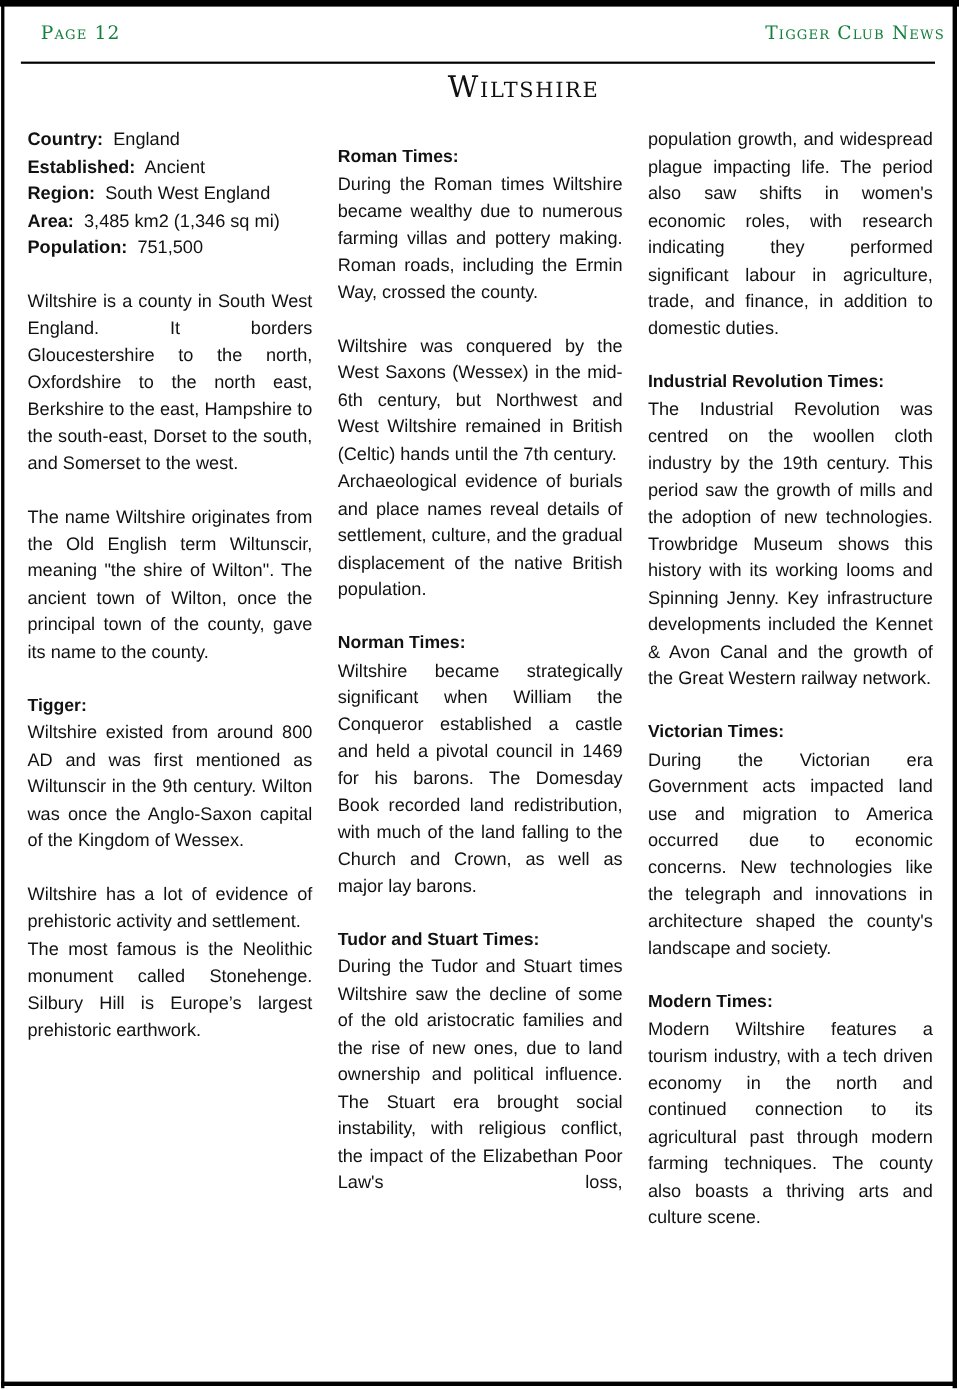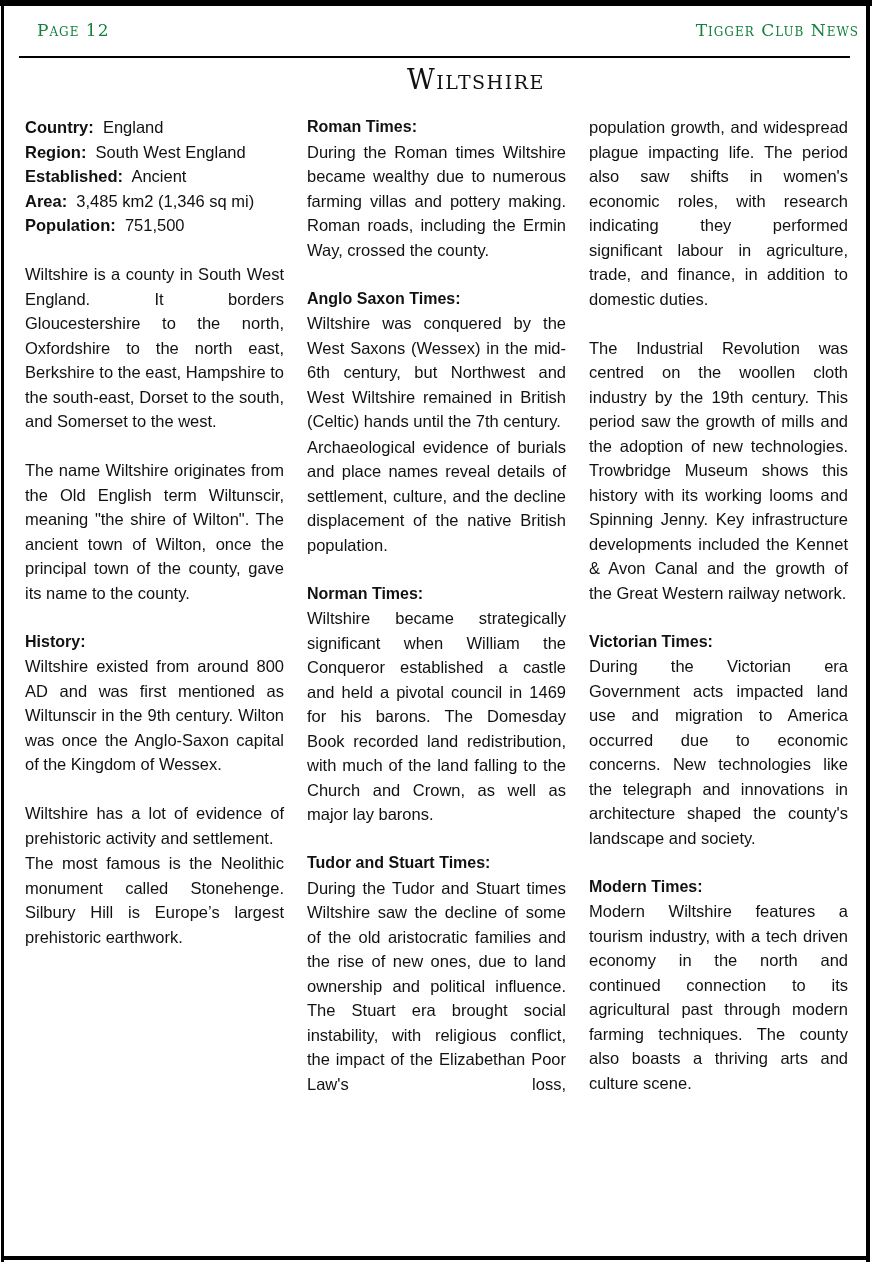--- a/index.html
+++ b/index.html
@@ -27,21 +27,21 @@
     font-variant: small-caps; font-size: 27px; letter-spacing: 1.5px; color: #111; padding-left: 40px;
   }
 
   .col {
     position: absolute; top: 115px; width: 259px;
     font-family: "Liberation Sans", "DejaVu Sans", sans-serif;
     font-size: 16.5px; line-height: 24.5px; color: #111;
     text-align: justify;
   }
   .col1 { left: 25px; }
-  .col2 { left: 307px; }
+  .col2 { left: 307px; margin-top: 16px; }
   .col3 { left: 589px; }
   .col p { margin: 0; }
   .col .gap { height: 24.5px; }
   .col .small-gap { height: 1px; }
   .heading { font-weight: bold; font-size: 16px; }
   .fact { text-align: left; white-space: nowrap; }
   .fact .k { font-weight: bold; }
 </style>
 </head>
 <body>
@@ -56,58 +56,58 @@
     <span class="page-num">Page 12</span>
     <span class="pub-name">Tigger Club News</span>
   </div>
   <div class="divider"></div>
 
   <div class="title">Wiltshire</div>
 
   <div class="col col1">
     <div>
       <p class="fact"><span class="k">Country:</span>&nbsp; <span>England</span></p>
+      <p class="fact"><span class="k">Established:</span>&nbsp; <span>Ancient</span></p>
       <p class="fact"><span class="k">Region:</span>&nbsp; <span>South West England</span></p>
-      <p class="fact"><span class="k">Established:</span>&nbsp; <span>Ancient</span></p>
       <p class="fact"><span class="k">Area:</span>&nbsp; <span>3,485 km2 (1,346 sq mi)</span></p>
       <p class="fact"><span class="k">Population:</span>&nbsp; <span>751,500</span></p>
     </div>
     <div class="gap"></div>
     <p>Wiltshire is a county in South West England. It borders Gloucestershire to the north, Oxfordshire to the north east, Berkshire to the east, Hampshire to the south-east, Dorset to the south, and Somerset to the west.</p>
     <div class="gap"></div>
     <p>The name Wiltshire originates from the Old English term Wiltunscir, meaning "the shire of Wilton". The ancient town of Wilton, once the principal town of the county, gave its name to the county.</p>
     <div class="gap"></div>
-    <p class="heading">History:</p>
+    <p class="heading">Tigger:</p>
     <p>Wiltshire existed from around 800 AD and was first mentioned as Wiltunscir in the 9th century. Wilton was once the Anglo-Saxon capital of the Kingdom of Wessex.</p>
     <div class="gap"></div>
     <p>Wiltshire has a lot of evidence of prehistoric activity and settlement.</p>
     <div class="small-gap"></div>
     <p>The most famous is the Neolithic monument called Stonehenge. Silbury Hill is Europe’s largest prehistoric earthwork.</p>
     <div class="small-gap"></div>
   </div>
 
   <div class="col col2">
     <p class="heading">Roman Times:</p>
     <p>During the Roman times Wiltshire became wealthy due to numerous farming villas and pottery making. Roman roads, including the Ermin Way, crossed the county.</p>
     <div class="gap"></div>
-    <p class="heading">Anglo Saxon Times:</p>
     <p>Wiltshire was conquered by the West Saxons (Wessex) in the mid-6th century, but Northwest and West Wiltshire remained in British (Celtic) hands until the 7th century.</p>
     <div class="small-gap"></div>
-    <p>Archaeological evidence of burials and place names reveal details of settlement, culture, and the decline displacement of the native British population.</p>
+    <p>Archaeological evidence of burials and place names reveal details of settlement, culture, and the gradual displacement of the native British population.</p>
     <div class="gap"></div>
     <p class="heading">Norman Times:</p>
     <p>Wiltshire became strategically significant when William the Conqueror established a castle and held a pivotal council in 1469 for his barons. The Domesday Book recorded land redistribution, with much of the land falling to the Church and Crown, as well as major lay barons.</p>
     <div class="gap"></div>
     <p class="heading">Tudor and Stuart Times:</p>
     <p style="text-align-last: justify;">During the Tudor  and Stuart times Wiltshire saw the decline of some of the old aristocratic families and the rise of new ones, due to land ownership and political influence. The Stuart era brought social instability, with religious conflict, the impact of the Elizabethan Poor Law's loss,</p>
   </div>
 
   <div class="col col3">
     <p>population growth, and widespread plague impacting life. The period also saw shifts in women's economic roles, with research indicating they performed significant labour in agriculture, trade, and finance, in addition to domestic duties.</p>
     <div class="gap"></div>
+    <p class="heading">Industrial Revolution Times:</p>
     <p>The Industrial Revolution was centred on the woollen cloth industry by the 19th century. This period saw the growth of mills and the adoption of new technologies. Trowbridge Museum shows this history with its working looms and Spinning Jenny. Key infrastructure developments included the Kennet &amp; Avon Canal and the growth of the Great Western railway network.</p>
     <div class="gap"></div>
     <p class="heading">Victorian Times:</p>
     <p>During the Victorian era Government acts impacted land use and migration to America occurred due to economic concerns. New technologies like the telegraph and innovations in architecture shaped the county's landscape and society.</p>
     <div class="gap"></div>
     <p class="heading">Modern Times:</p>
     <p>Modern Wiltshire features a tourism industry, with a tech driven economy in the north and continued connection to its agricultural past through modern farming techniques. The county also boasts a thriving arts and culture scene.</p>
   </div>
 </div>
 

